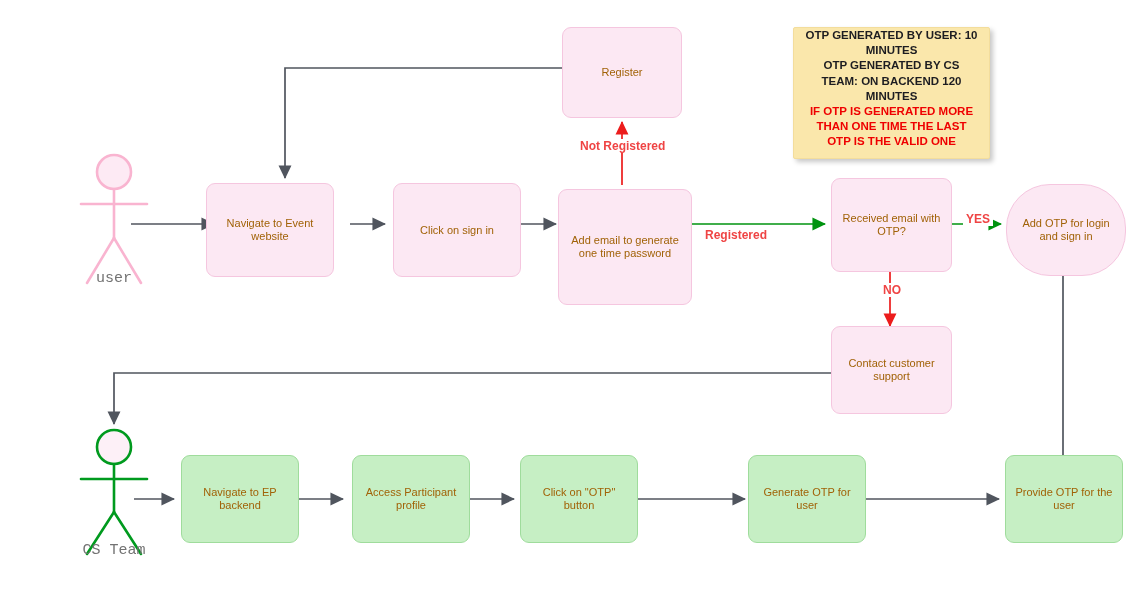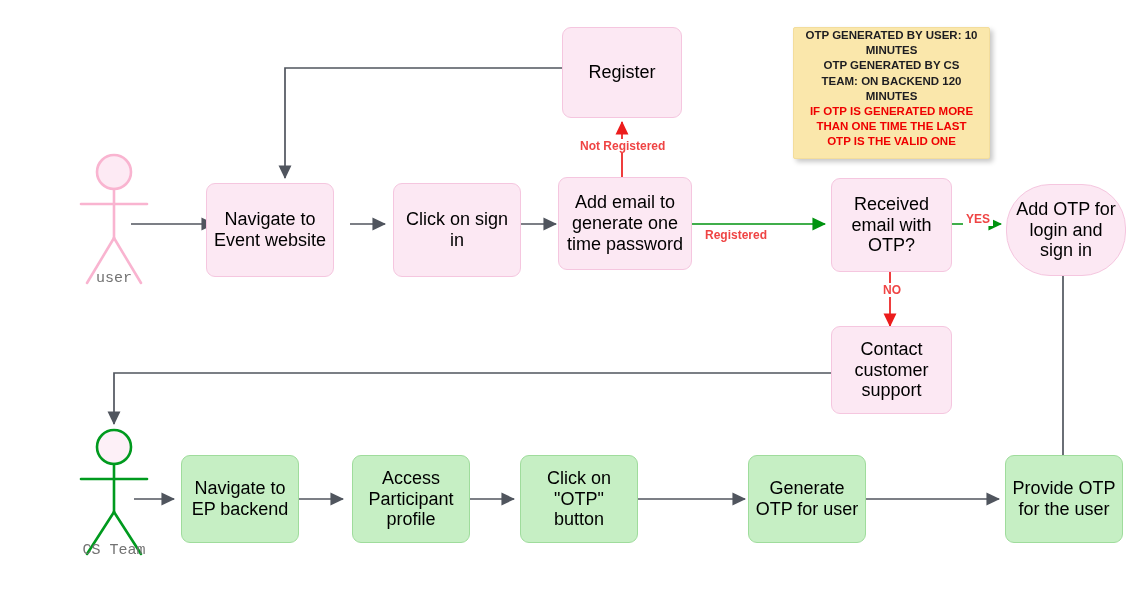--- a/index.html
+++ b/index.html
@@ -24,22 +24,22 @@
     pointer-events: none;
   }
   .node {
     position: absolute;
     box-sizing: border-box;
     display: flex;
     align-items: center;
     justify-content: center;
     text-align: center;
     line-height: 1.16;
-    font-size: 18px;
-    color: #000000;
+    font-size: 11px;
+    color: #a16207;
     padding: 4px 6px;
     z-index: 3;
   }
   .node.pink {
     background: #fce8f3;
     border: 1.6px solid #f5c6df;
     border-radius: 9px;
   }
   .node.green {
     background: #c6efc4;
@@ -159,21 +159,21 @@
     <div>OTP GENERATED BY CS TEAM: ON BACKEND 120 MINUTES</div>
     <div class="warn">IF OTP IS GENERATED MORE THAN ONE TIME THE LAST OTP IS THE VALID ONE</div>
   </div>
 
   <div class="node pink" style="left:562px; top:27px; width:120px; height:91px;">Register</div>
 
   <div class="node pink" style="left:206px; top:183px; width:128px; height:94px;">Navigate to Event website</div>
 
   <div class="node pink" style="left:393px; top:183px; width:128px; height:94px;">Click on sign in</div>
 
-  <div class="node pink" style="left:558px; top:177px; width:134px; height:93px;">Add email to generate one time password</div>
+  <div class="node pink" style="left:558px; top:189px; width:134px; height:116px;">Add email to generate one time password</div>
 
   <div class="node pink" style="left:831px; top:178px; width:121px; height:94px;">Received email with OTP?</div>
 
   <div class="node stadium" style="left:1006px; top:184px; width:120px; height:92px;">Add OTP for login and sign in</div>
 
   <div class="node pink" style="left:831px; top:326px; width:121px; height:88px;">Contact customer support</div>
 
   <div class="node green" style="left:181px; top:455px; width:118px; height:88px;">Navigate to EP backend</div>
 
   <div class="node green" style="left:352px; top:455px; width:118px; height:88px;">Access Participant profile</div>

